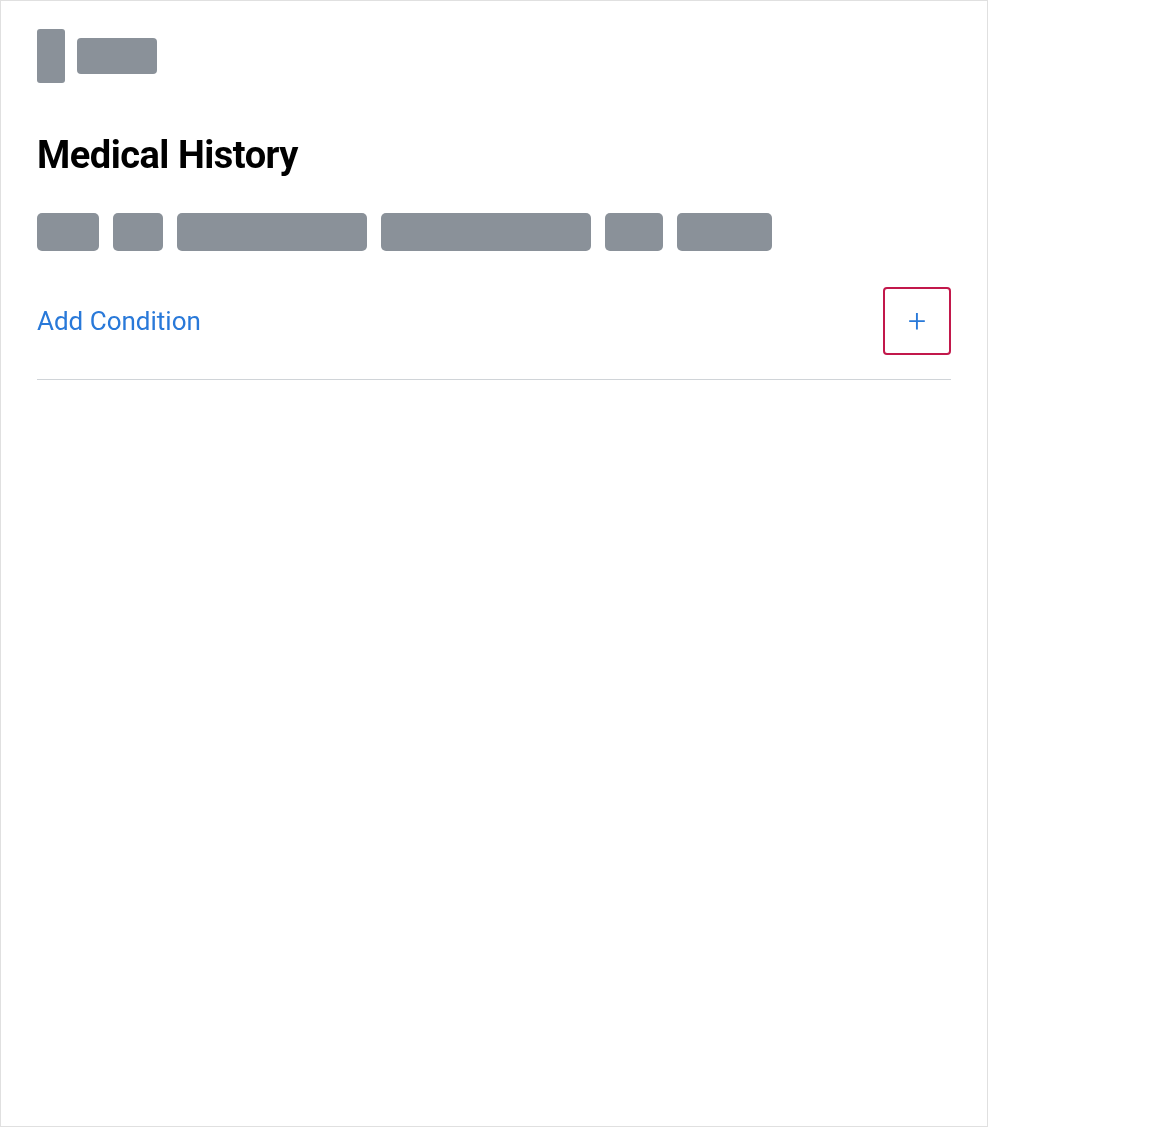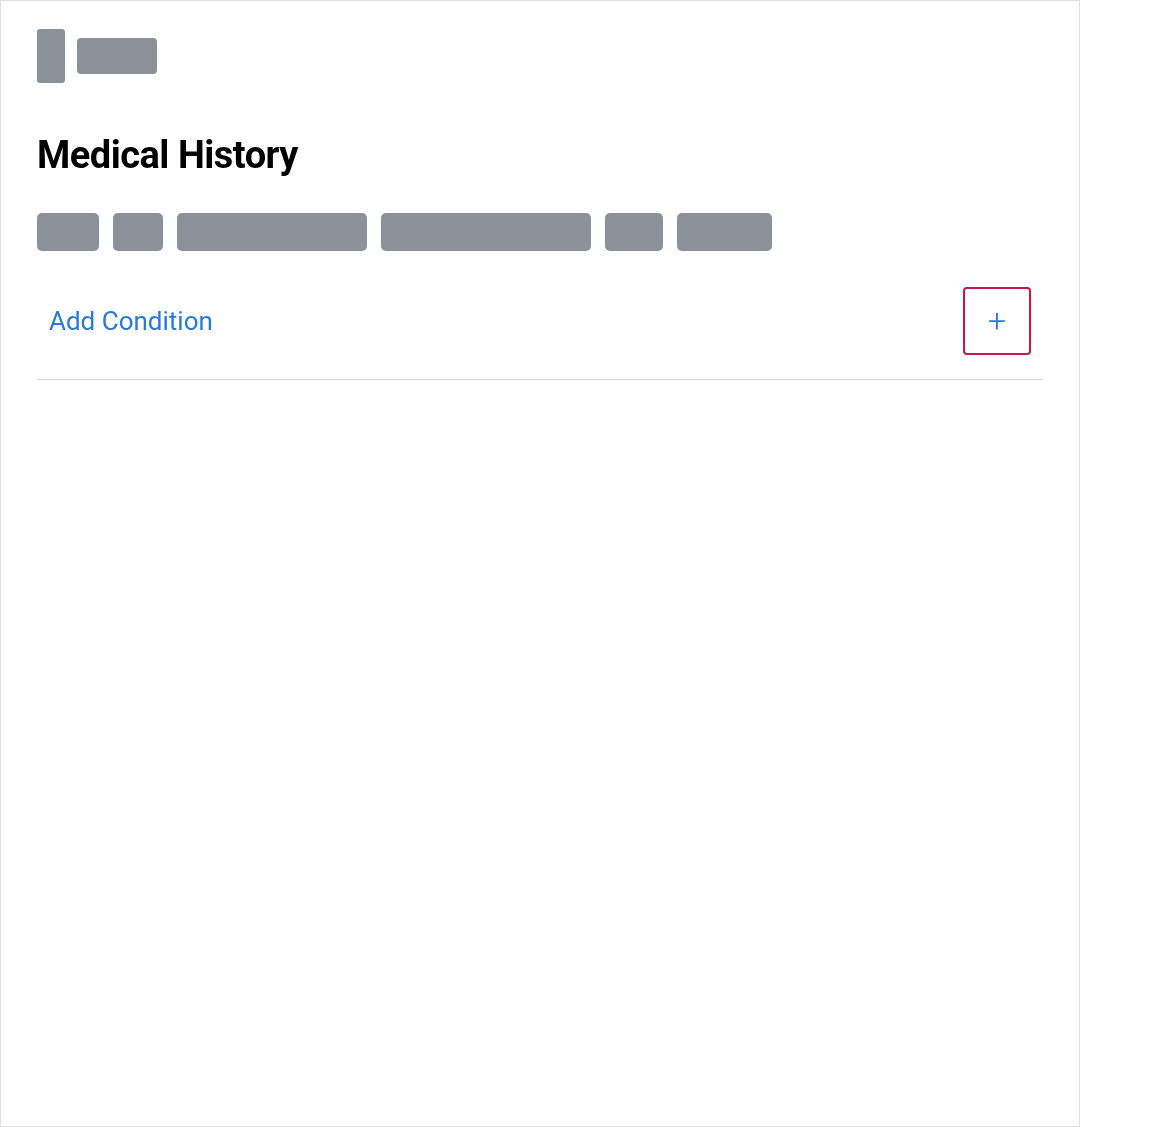--- a/index.html
+++ b/index.html
@@ -10,21 +10,21 @@
 
     body {
       width: 1172px;
       height: 1127px;
       background: #ffffff;
       font-family: -apple-system, BlinkMacSystemFont, 'Segoe UI', Roboto, sans-serif;
       overflow: hidden;
     }
 
     .page-container {
-      width: 1080px;
+      width: 988px;
       height: 1127px;
       background: #ffffff;
       border: 1px solid #e0e0e0;
       position: relative;
     }
 
     .top-bar {
       display: flex;
       align-items: center;
       gap: 12px;
@@ -73,21 +73,21 @@
     .pill-md { width: 50px; }
     .pill-lg { width: 190px; }
     .pill-xl { width: 210px; }
     .pill-xs { width: 58px; }
     .pill-mm { width: 95px; }
 
     .add-condition-row {
       display: flex;
       align-items: center;
       justify-content: space-between;
-      padding: 16px 48px;
+      padding: 16px 36px;
       margin-top: 4px;
     }
 
     .add-condition-link {
       font-size: 26px;
       font-weight: 400;
       color: #2979d9;
       cursor: pointer;
       text-decoration: none;
     }

